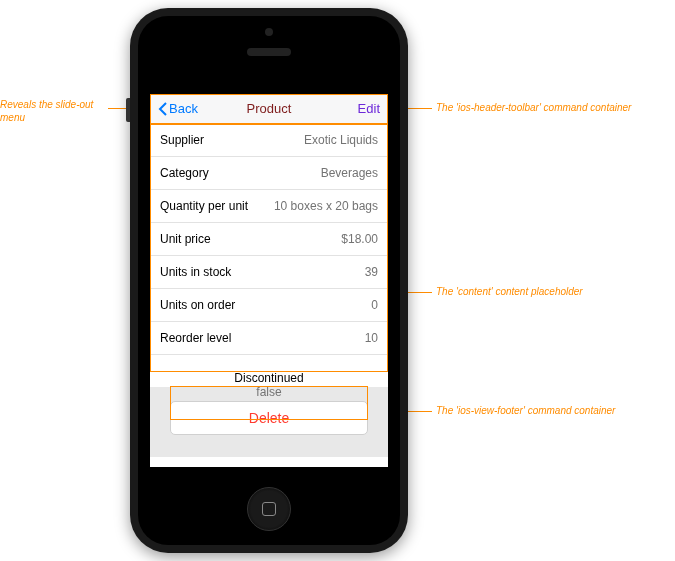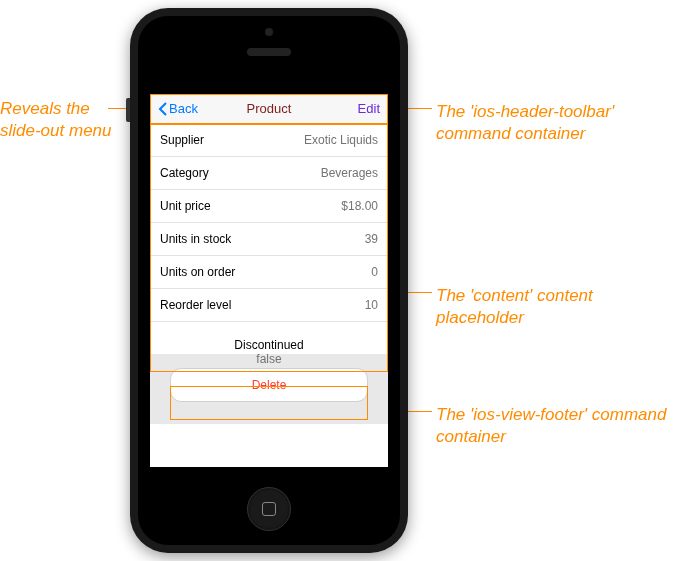--- a/index.html
+++ b/index.html
@@ -121,35 +121,35 @@
     .row-value { color: #737373; text-align: right; }
     .footer {
       background: #e8e8e8;
       padding: 14px 20px 22px;
     }
     .delete-btn {
       width: 100%;
       height: 34px;
       background: #fff;
       border: 1px solid #d0d0d0;
-      border-radius: 11px;
+      border-radius: 5px;
       color: #ff3b30;
-      font-size: 12px;
+      font-size: 14px;
       cursor: pointer;
     }
     
     .hilite {
       position: absolute;
       border: 1px solid #ff8c00;
       pointer-events: none;
     }
     
     .anno {
       position: absolute;
-      font-size: 17px;
+      font-size: 10px;
       font-style: italic;
       color: #ff8c00;
       line-height: 1.3;
     }
     .anno-line {
       position: absolute;
       background: #ff8c00;
       height: 1px;
     }
     .anno-dot {
@@ -209,20 +209,24 @@
     <div class="list">
       <div class="row">
         <span class="row-label">Supplier</span>
         <span class="row-value">Exotic Liquids</span>
       </div>
       <div class="row">
         <span class="row-label">Category</span>
         <span class="row-value">Beverages</span>
       </div>
       <div class="row">
+        <span class="row-label">Quantity per unit</span>
+        <span class="row-value">10 boxes x 20 bags</span>
+      </div>
+      <div class="row">
         <span class="row-label">Unit price</span>
         <span class="row-value">$18.00</span>
       </div>
       <div class="row">
         <span class="row-label">Units in stock</span>
         <span class="row-value">39</span>
       </div>
       <div class="row">
         <span class="row-label">Units on order</span>
         <span class="row-value">0</span>

